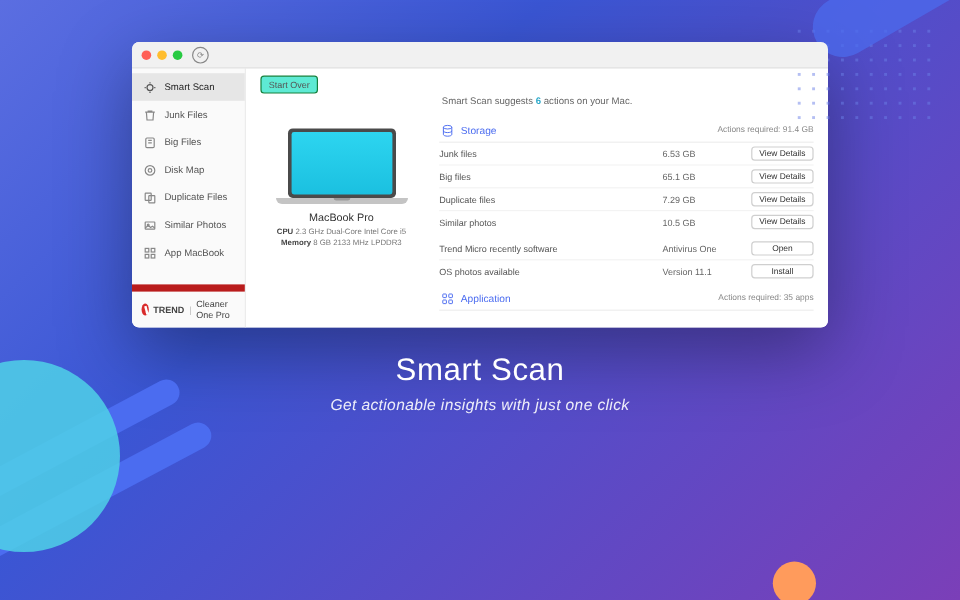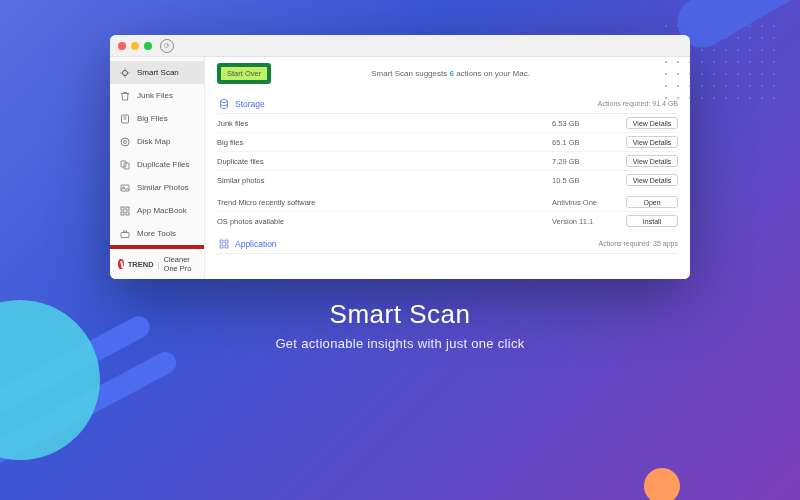--- a/index.html
+++ b/index.html
@@ -66,44 +66,44 @@
   display:flex; align-items:center; gap:6px;
   padding: 5px 8px;
   color:#555;
   cursor:pointer;
 }
 .sb-item.active { background:#e6e6e6; color:#222; }
 .sb-icon { width:13px; height:13px; display:inline-flex; align-items:center; justify-content:center; color:#888; }
 .sb-icon svg { width:12px; height:12px; }
 .sb-item.active .sb-icon { color:#555; }
 .sb-brand {
-  border-top:4px solid #b91c1c;
+  border-top:6px solid #b91c1c;
   padding:6px 8px;
   display:flex;
   align-items:center;
   gap:4px;
   font-size:7.5px;
   color:#444;
 }
 .brand-logo { width:10px; height:10px; background:#d92b2b; border-radius:50%; position:relative; }
 .brand-logo::after { content:""; position:absolute; inset:2px 1px 1px 3px; border-left:2px solid #fff; border-bottom:2px solid #fff; transform:rotate(-15deg); }
 
 .main {
   flex:1;
   background:#fff;
   padding: 6px 12px 10px 12px;
   font-size:8px;
   color:#333;
   overflow:hidden;
 }
 .topbar { display:flex; align-items:flex-start; }
-.startover { font-size:7.5px; padding:2px 6px; border:4px solid #15803d; border-radius:3px; background:#bef264; color:#555; cursor:pointer; }
+.startover { font-size:7.5px; padding:2px 6px; border:1px solid #15803d; border-radius:3px; background:#5eead4; color:#555; cursor:pointer; }
 .header { text-align:center; flex:1; margin-top:-1px;}
 .header-title { font-size:11px; color:#333; font-weight:400; letter-spacing:.2px; }
-.header-sub { font-size:8px; color:#666; margin-top:7px; }
+.header-sub { font-size:8px; color:#666; margin-top:18px; }
 .header-sub .count { color:#2aa8c9; font-weight:600; }
 
 .content-row { display:flex; gap:14px; margin-top:10px; }
 
 .left-col { width:135px; text-align:center; padding-top:4px; }
 .laptop { margin:4px auto 6px auto; width:110px; }
 .screen-outer { width:90px; height:58px; background:#4a4a4a; border-radius:4px; margin:0 auto; padding:3px; }
 .screen-inner { width:100%; height:100%; background:linear-gradient(180deg,#2dd5f0,#1bc0e0); border-radius:2px;}
 .base { width:110px; height:5px; background:#c4c4c4; border-radius:0 0 6px 6px; margin:0 auto; position:relative;}
 .base::before { content:""; position:absolute; left:50%; top:0; transform:translateX(-50%); width:14px; height:2px; background:#9a9a9a; border-radius:0 0 2px 2px;}
@@ -130,21 +130,21 @@
   border-bottom:1px solid #f3f3f3;
 }
 .row:last-child { border-bottom:none;}
 .row-left { color:#555; }
 .row-mid { color:#666; width:68px; text-align:left; }
 .row-btn { font-size:7px; padding:1.5px 5px; border:1px solid #cfcfcf; border-radius:3px; background:#fff; color:#333; cursor:pointer; min-width:52px; text-align:center;}
 .row-right { display:flex; align-items:center; gap:6px; }
 
 .hero { text-align:center; color:#fff; margin-top:20px; }
 .hero-title { font-weight:200; font-size:26px; letter-spacing:.5px; }
-.hero-sub { font-size:13px; font-weight:300; opacity:.9; margin-top:6px; letter-spacing:.3px; }
+.hero-sub { font-size:13px; font-weight:300; opacity:.9; margin-top:6px; letter-spacing:.3px;font-style:italic; }
 </style>
 </head>
 <body>
 
 <div class="deco-dots"></div>
 <div class="deco-tr"></div>
 <div class="deco-bar db1"></div>
 <div class="deco-bar db2"></div>
 <div class="deco-circle deco1"></div>
 <div class="deco-circle deco2"></div>
@@ -219,29 +219,20 @@
           <span class="sb-icon">
               <svg viewBox="0 0 24 24" fill="none" stroke="currentColor" stroke-width="2">
                 <rect x="4" y="4" width="6" height="6"></rect>
                 <rect x="14" y="4" width="6" height="6"></rect>
                 <rect x="4" y="14" width="6" height="6"></rect>
                 <rect x="14" y="14" width="6" height="6"></rect>
               </svg>
             </span>
           <span>App MacBook</span>
         </div>
-        <div class="sb-item">
-          <span class="sb-icon">
-              <svg viewBox="0 0 24 24" fill="none" stroke="currentColor" stroke-width="2">
-                <rect x="4" y="9" width="16" height="10" rx="1"></rect>
-                <path d="M9 9V6h6v3"></path>
-              </svg>
-            </span>
-          <span>More Tools</span>
-        </div>
       </div>
       <div class="sb-brand">
         <span class="brand-logo"></span>
         <span style="font-weight:700;">TREND</span>
         <span style="color:#bbb;">|</span>
         <span>Cleaner One Pro</span>
       </div>
     </div>
 
     <div class="main">
@@ -249,20 +240,33 @@
         <button class="startover">Start Over</button>
         <div class="header">
           <div class="header-sub">
             <span>Smart Scan suggests </span><span class="count">6</span><span> actions on your Mac.</span>
           </div>
         </div>
         <div style="width:48px;"></div>
       </div>
 
       <div class="content-row">
+        <div class="left-col">
+          <div class="laptop">
+            <div class="screen-outer">
+                <div class="screen-inner"></div>
+              </div>
+            <div class="base"></div>
+          </div>
+          <div class="dev-name">MacBook Pro</div>
+          <div class="dev-spec">
+            <b>CPU</b> <span>2.3 GHz Dual-Core Intel Core i5</span><br>
+            <b>Memory</b> <span>8 GB 2133 MHz LPDDR3</span>
+          </div>
+        </div>
 
         <div class="right-col">
 
           <div class="section">
             <div class="sec-head">
               <div class="sec-title">
                   <span class="sicon">
                     <svg viewBox="0 0 24 24" fill="none" stroke="currentColor" stroke-width="1.6">
                       <ellipse cx="12" cy="6" rx="7" ry="3"></ellipse>
                       <path d="M5 6v12c0 1.7 3.1 3 7 3s7-1.3 7-3V6"></path>

